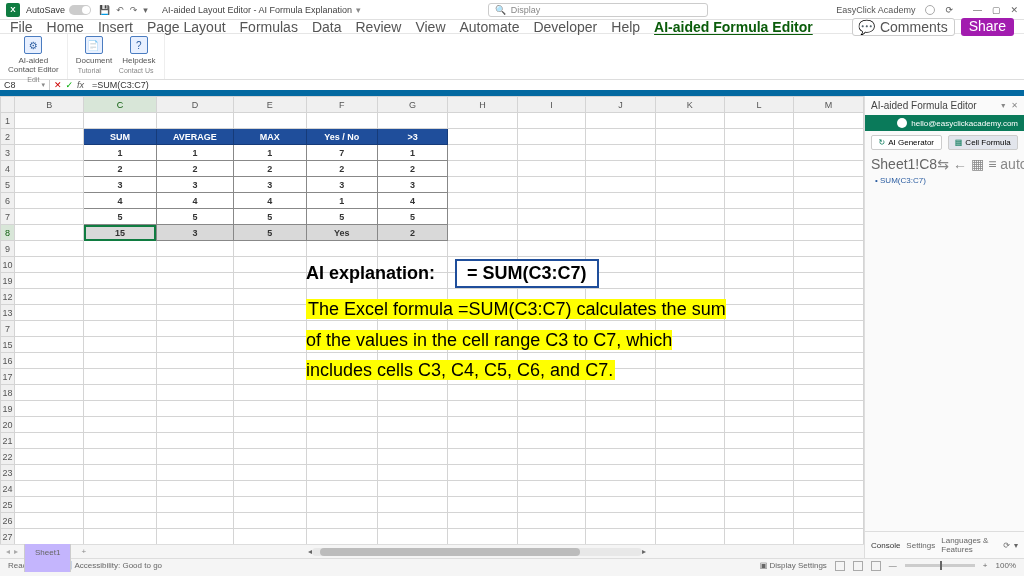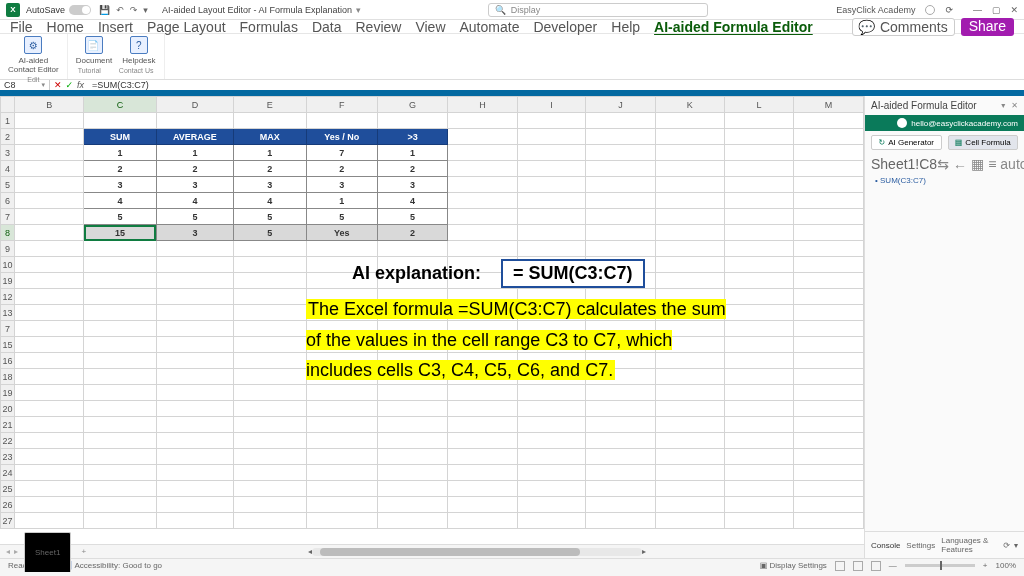--- a/index.html
+++ b/index.html
@@ -59,21 +59,21 @@
 th.col-h.sel, th.row-h.sel { background: #d8e6d8; color: #0a5c0a; }
 .cell-sel { outline: 2px solid #107c41; outline-offset: -2px; }
 
 
 .tbl-header { background: #1f4e9b !important; color: #fff !important; font-weight: bold !important; border: 1px solid #163b79 !important; }
 .tbl-cell { font-weight: bold !important; border: 1px solid #888 !important; }
 .tbl-sum { background: #d9d9d9 !important; font-weight: bold !important; border: 1px solid #888 !important; }
 
 
 .overlay { position: absolute; left: 306px; top: 163px; width: 430px; font-size: 18px; }
-.overlay .row1 { display: flex; align-items: center; gap: 20px; margin-bottom: 6px; margin-left: 46px; }
+.overlay .row1 { display: flex; align-items: center; gap: 20px; margin-bottom: 6px; }
 .overlay .label { font-weight: bold; }
 .overlay .formula-box { border: 2px solid #1f4e9b; padding: 2px 10px; font-weight: bold; background: #fff; }
 .overlay .text { background: #ffff00; line-height: 1.7; padding: 0 2px; display: inline; }
 
 
 .sidepanel { width: 160px; background: #fafafa; border-left: 1px solid #ddd; display: flex; flex-direction: column; font-size: 9px; }
 .sp-header { display: flex; align-items: center; justify-content: space-between; padding: 4px 6px; color: #444; font-size: 10px; }
 .sp-header .icons { display: flex; gap: 6px; color: #888; font-size: 8px; }
 .sp-user { background: #0a7a5a; color: #fff; display: flex; align-items: center; justify-content: flex-end; gap: 4px; padding: 3px 6px; font-size: 8px; }
 .sp-user .av { width: 10px; height: 10px; background: #fff; border-radius: 50%; }
@@ -84,21 +84,21 @@
 .sp-cellref .tools { display: flex; gap: 4px; color: #888; }
 .sp-formula { padding: 2px 10px; color: #2a5ca0; font-size: 8px; }
 .sp-spacer { flex: 1; }
 .sp-console { border-top: 1px solid #ddd; padding: 4px 6px; display: flex; gap: 6px; font-size: 8px; color: #666; align-items: center; }
 .sp-console .bold { font-weight: 400; color: #333; }
 .sp-console .ex { margin-left: auto; display: flex; gap: 4px; }
 
 
 .sheet-tabs { height: 14px; background: #f5f5f5; border-top: 1px solid #ddd; display: flex; align-items: center; font-size: 8px; color: #666; padding: 0 6px; gap: 6px; }
 .sheet-tabs .navset { display: flex; gap: 4px; color: #aaa; }
-.sheet-tab { background: #000000; border: 1px solid #ccc; border-bottom: none; padding: 15px 10px; border-radius: 2px 2px 0 0; cursor: pointer; }
+.sheet-tab { background: #c4b5fd; border: 1px solid #ccc; border-bottom: none; padding: 15px 10px; border-radius: 2px 2px 0 0; cursor: pointer; }
 .sheet-tabs .add { color: #888; cursor: pointer; padding: 0 4px; }
 .hscroll { flex: 1; display: flex; align-items: center; justify-content: center; }
 .hscroll .track { width: 330px; height: 8px; background: #e8e8e8; border-radius: 4px; position: relative; }
 .hscroll .thumb { position: absolute; left: 8px; width: 260px; height: 8px; background: #bcbcbc; border-radius: 4px; }
 
 
 .statusbar { height: 14px; background: #f5f5f5; border-top: 1px solid #ddd; display: flex; align-items: center; font-size: 8px; color: #666; padding: 0 8px; gap: 12px; }
 .statusbar .right { margin-left: auto; display: flex; align-items: center; gap: 8px; }
 .view-btn { width: 10px; height: 10px; border: 1px solid #aaa; }
 .zoom-slider { width: 70px; height: 3px; background: #ccc; position: relative; }
@@ -454,20 +454,35 @@
               <td class=""></td>
               <td class=""></td>
               <td class=""></td>
               <td class=""></td>
               <td class=""></td>
               <td class=""></td>
               <td class=""></td>
               <td class=""></td>
             </tr>
             <tr>
+              <th class="row-h">17</th>
+              <td class=""></td>
+              <td class=""></td>
+              <td class=""></td>
+              <td class=""></td>
+              <td class=""></td>
+              <td class=""></td>
+              <td class=""></td>
+              <td class=""></td>
+              <td class=""></td>
+              <td class=""></td>
+              <td class=""></td>
+              <td class=""></td>
+            </tr>
+            <tr>
               <th class="row-h">18</th>
               <td class=""></td>
               <td class=""></td>
               <td class=""></td>
               <td class=""></td>
               <td class=""></td>
               <td class=""></td>
               <td class=""></td>
               <td class=""></td>
               <td class=""></td>

